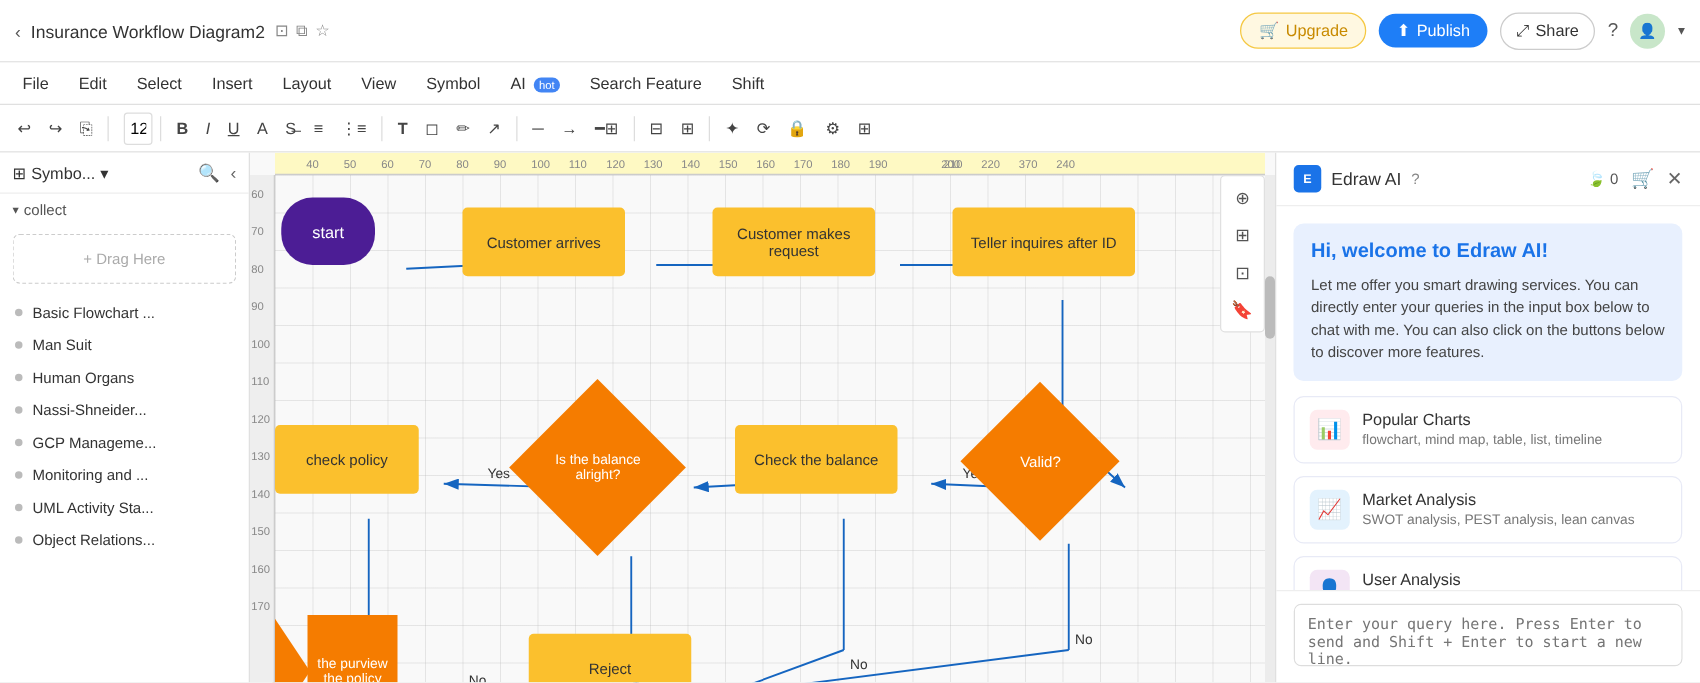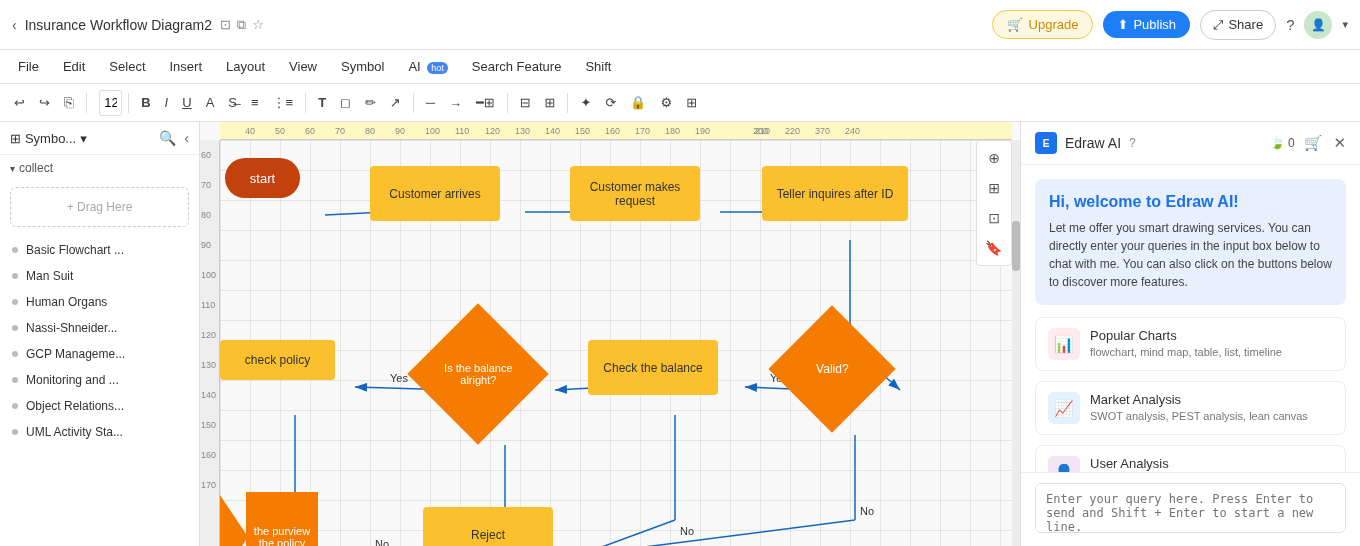--- a/index.html
+++ b/index.html
@@ -277,25 +277,25 @@
       <div class="sidebar-item">
         <span class="sidebar-item-dot"></span>
         <span>GCP Manageme...</span>
       </div>
       <div class="sidebar-item">
         <span class="sidebar-item-dot"></span>
         <span>Monitoring and ...</span>
       </div>
       <div class="sidebar-item">
         <span class="sidebar-item-dot"></span>
+        <span>UML Activity Sta...</span>
+      </div>
+      <div class="sidebar-item">
+        <span class="sidebar-item-dot"></span>
         <span>Object Relations...</span>
-      </div>
-      <div class="sidebar-item">
-        <span class="sidebar-item-dot"></span>
-        <span>UML Activity Sta...</span>
       </div>
     </div>
   </div>
 
   <div class="canvas-area" style="position:relative;">
 
     <div style="position:absolute;top:0;left:20px;right:8px;height:18px;background:#fef9c3;border-bottom:1px solid #ccc;z-index:5;">
       <div style="display:flex;align-items:center;height:100%;padding-left:10px;">
         <span style="font-size:9px;color:#888;position:absolute;left:25px;">40</span>
         <span style="font-size:9px;color:#888;position:absolute;left:55px;">50</span>
@@ -375,29 +375,29 @@
       <text x="460" y="395" font-size="11" fill="#333">No</text>
 
       <line x1="635" y1="295" x2="635" y2="380" stroke="#1565c0" stroke-width="1.5"></line>
       <line x1="635" y1="380" x2="362" y2="415" stroke="#1565c0" stroke-width="1.5" marker-end="url(#arrowhead)"></line>
       <text x="640" y="375" font-size="11" fill="#333">No</text>
 
       <line x1="225" y1="415" x2="125" y2="415" stroke="#1565c0" stroke-width="1.5" marker-end="url(#arrowhead)"></line>
       <text x="155" y="408" font-size="11" fill="#333">No</text>
     </svg>
 
-    <div style="position:absolute;top:36px;left:25px;width:75px;height:40px;background:#c2410c;border-radius:25px;display:flex;align-items:center;justify-content:center;color:#fff;font-size:13px;font-weight:500;">start</div>
+    <div style="position:absolute;top:36px;left:25px;width:75px;height:54px;background:#4c1d95;border-radius:25px;display:flex;align-items:center;justify-content:center;color:#fff;font-size:13px;font-weight:500;">start</div>
 
     <div style="position:absolute;top:44px;left:170px;width:130px;height:55px;background:#fbc02d;border-radius:4px;display:flex;align-items:center;justify-content:center;color:#333;font-size:12px;font-weight:500;text-align:center;">Customer arrives</div>
 
     <div style="position:absolute;top:44px;left:370px;width:130px;height:55px;background:#fbc02d;border-radius:4px;display:flex;align-items:center;justify-content:center;color:#333;font-size:12px;font-weight:500;text-align:center;">Customer makes request</div>
 
     <div style="position:absolute;top:44px;left:562px;width:146px;height:55px;background:#fbc02d;border-radius:4px;display:flex;align-items:center;justify-content:center;color:#333;font-size:12px;font-weight:500;text-align:center;">Teller inquires after ID</div>
 
-    <div style="position:absolute;top:218px;left:20px;width:115px;height:40px;background:#fbc02d;border-radius:4px;display:flex;align-items:center;justify-content:center;color:#333;font-size:12px;font-weight:500;text-align:center;">check policy</div>
+    <div style="position:absolute;top:218px;left:20px;width:115px;height:55px;background:#fbc02d;border-radius:4px;display:flex;align-items:center;justify-content:center;color:#333;font-size:12px;font-weight:500;text-align:center;">check policy</div>
 
     <div style="position:absolute;top:202px;left:228px;width:100px;height:100px;background:#f57c00;transform:rotate(45deg);display:flex;align-items:center;justify-content:center;">
       <span style="transform:rotate(-45deg);color:#fff;font-size:11px;font-weight:500;text-align:center;width:85px;">Is the balance alright?</span>
     </div>
 
     <div style="position:absolute;top:218px;left:388px;width:130px;height:55px;background:#fbc02d;border-radius:4px;display:flex;align-items:center;justify-content:center;color:#333;font-size:12px;font-weight:500;text-align:center;">Check the balance</div>
 
     <div style="position:absolute;top:202px;left:587px;width:90px;height:90px;background:#f57c00;transform:rotate(45deg);display:flex;align-items:center;justify-content:center;">
       <span style="transform:rotate(-45deg);color:#fff;font-size:12px;font-weight:500;text-align:center;width:75px;">Valid?</span>
     </div>

